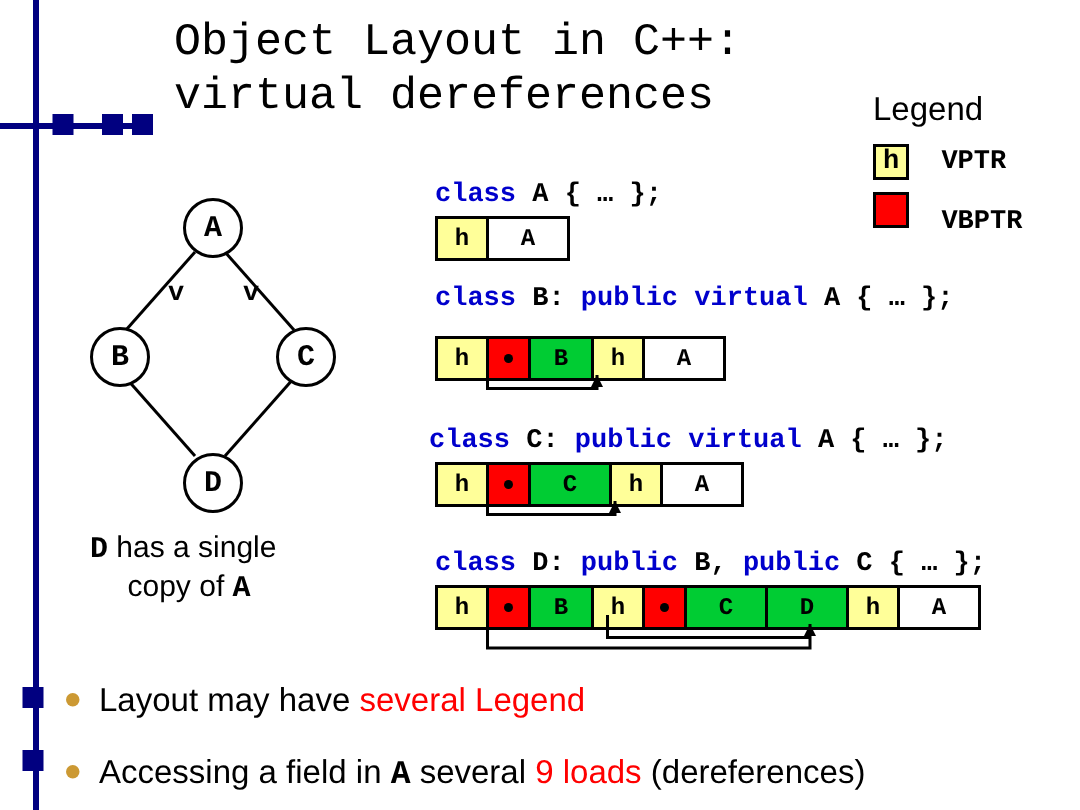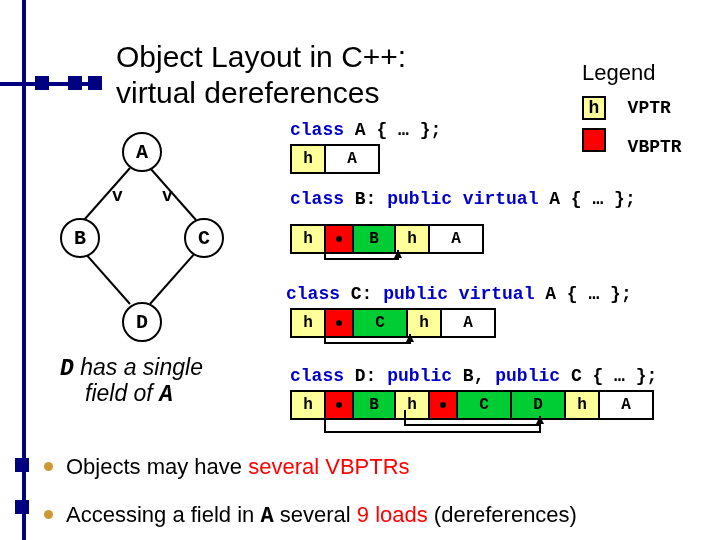--- a/index.html
+++ b/index.html
@@ -15,23 +15,22 @@
     position: absolute;
     background: #010080;
   }
   .deco-sq {
     position: absolute;
     background: #010080;
   }
   .title {
     position: absolute;
     font-size: 30px;
-    font-family: Liberation Sans, sans-serif;
+    font-family: Liberation Mono, monospace;
     color: #000;
-    margin-top: 28px;
   }
   .legend-title {
     position: absolute;
     font-size: 22px;
     font-family: "Trebuchet MS", Arial, sans-serif;
   }
   .legend-row {
     position: absolute;
     font-size: 18px;
     font-family: "Courier New", monospace;
@@ -70,23 +69,22 @@
     position: absolute;
     font-family: "Courier New", monospace;
     font-weight: bold;
     font-size: 18px;
   }
   svg.diamond {
     position: absolute;
   }
   .caption {
     position: absolute;
-    font-size: 23px;
+    font-size: 20px;
     font-family: Arial, sans-serif;
-    font-style: italic;
   }
   .caption b { font-family: "Courier New", monospace; font-weight: bold; }
 
   
   .decl {
     position: absolute;
     font-family: "Courier New", monospace;
     font-weight: bold;
     font-size: 18px;
     white-space: pre;
@@ -175,21 +173,21 @@
   <line x1="146" y1="122" x2="100" y2="174" stroke="#000" stroke-width="2"></line>
 </svg>
 <div class="node" style="left:122px;top:132px">A</div>
 <div class="node" style="left:60px;top:218px">B</div>
 <div class="node" style="left:184px;top:218px">C</div>
 <div class="node" style="left:122px;top:302px">D</div>
 <div class="vlabel" style="left:112px;top:186px">v</div>
 <div class="vlabel" style="left:162px;top:186px">v</div>
 
 <div class="caption" style="left:60px;top:354px"><b>D</b><span> has a single</span></div>
-<div class="caption" style="left:85px;top:380px"><span>field of </span><b>A</b></div>
+<div class="caption" style="left:85px;top:380px"><span>copy of </span><b>A</b></div>
 
 <div class="decl" style="left:290px;top:120px"><span class="kw">class</span><span> A { … };</span></div>
 <div class="layout-row" style="left:290px;top:144px">
   <div class="cell ylw" style="width:24px">h</div>
   <div class="cell wht" style="width:44px">A</div>
 </div>
 
 <div class="decl" style="left:290px;top:189px"><span class="kw">class</span><span> B: </span><span class="kw">public virtual</span><span> A { … };</span></div>
 <div class="layout-row" style="left:290px;top:224px">
   <div class="cell ylw" style="width:24px">h</div>
@@ -237,18 +235,18 @@
   <div class="cell wht" style="width:44px">A</div>
 </div>
 <svg class="arrow-svg" style="left:290px;top:390px" width="320" height="50">
   <path d="M35 20 L35 42 L250 42 L250 26"></path>
   <path d="M115 20 L115 35 L250 35"></path>
   <polygon class="arrowhead" points="250,26 246,34 254,34"></polygon>
 </svg>
 
 <div class="bullet" style="left:66px;top:454px">
   <div class="dotm" style="top:8px"></div>
-  <span>Objects may have </span><span class="redtxt">several VBPTRs</span>
+  <span>Layout may have </span><span class="redtxt">several Legend</span>
 </div>
 <div class="bullet" style="left:66px;top:502px">
   <div class="dotm" style="top:8px"></div>
   <span>Accessing a field in </span><b>A</b><span> several </span><span class="redtxt">9 loads</span><span> (dereferences)</span>
 </div>
 
 </body></html>

